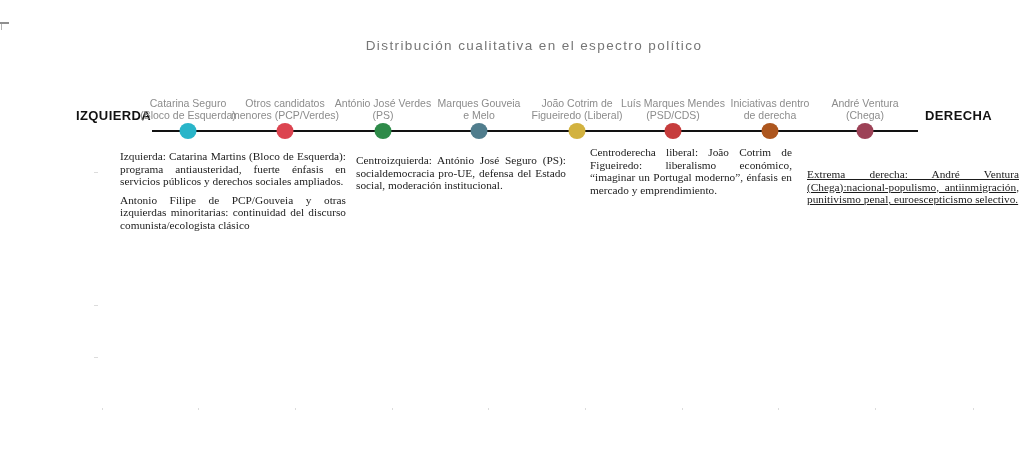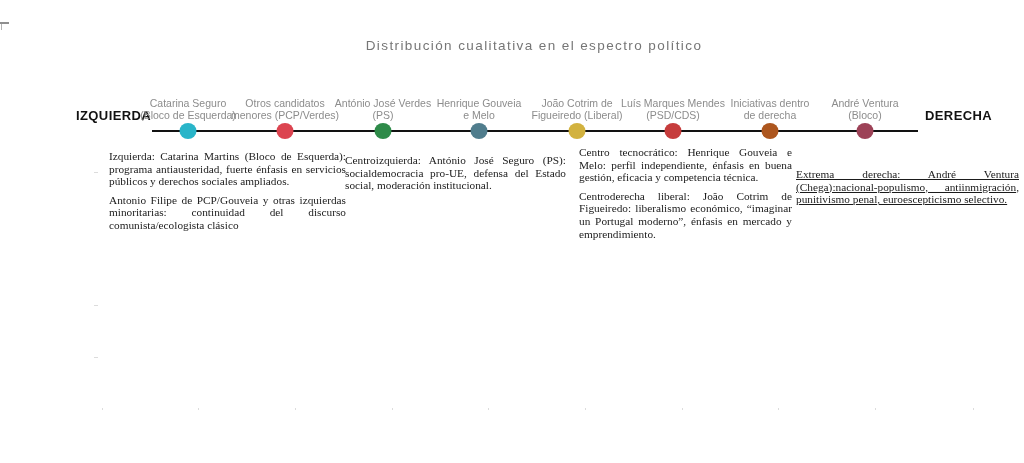--- a/index.html
+++ b/index.html
@@ -24,21 +24,21 @@
     transform:translateX(-50%);
   }
   .candidate-label{
     position:absolute;bottom:10px;left:0;transform:translateX(-50%);
     color:#8c8c8c;font-size:10.5px;line-height:11.5px;text-align:center;white-space:pre;
   }
   .text-col{
     position:absolute;font-family:"Liberation Serif",serif;color:#1b1b1b;
     font-size:11.3px;line-height:12.6px;text-align:justify;
   }
-  .text-col p{margin:0 0 6px 1px;}
+  .text-col p{margin:0 0 6px 12px;}
   .tick-x{position:absolute;width:1px;height:4px;background:#dcdcdc;}
   .tick-y{position:absolute;width:4px;height:1px;background:#dcdcdc;}
   .corner-artifact{position:absolute;left:0;top:22px;width:9px;height:2px;background:#6a6a6a;opacity:.75;}
   .corner-artifact::after{content:"";position:absolute;left:1px;top:2px;width:1px;height:6px;background:#9a9a9a;}
 </style>
 </head>
 <body>
 
 <div class="canvas">
   <div class="corner-artifact"></div>
@@ -59,56 +59,55 @@
         <div class="candidate-label">Otros candidatos
 menores (PCP/Verdes)</div>
         <div class="dot" style="background: rgb(220, 68, 80);"></div>
       </div>
       <div class="candidate" style="left: 383px;">
         <div class="candidate-label">António José Verdes
 (PS)</div>
         <div class="dot" style="background: rgb(46, 139, 73);"></div>
       </div>
       <div class="candidate" style="left: 479px;">
-        <div class="candidate-label">Henrique Gouveia
+        <div class="candidate-label">Marques Gouveia
 e Melo</div>
         <div class="dot" style="background: rgb(80, 125, 141);"></div>
       </div>
       <div class="candidate" style="left: 577px;">
         <div class="candidate-label">João Cotrim de
 Figueiredo (Liberal)</div>
         <div class="dot" style="background: rgb(210, 178, 63);"></div>
       </div>
       <div class="candidate" style="left: 673px;">
         <div class="candidate-label">Luís Marques Mendes
 (PSD/CDS)</div>
         <div class="dot" style="background: rgb(198, 60, 60);"></div>
       </div>
       <div class="candidate" style="left: 770px;">
         <div class="candidate-label">Iniciativas dentro
 de derecha</div>
         <div class="dot" style="background: rgb(173, 86, 30);"></div>
       </div>
       <div class="candidate" style="left: 865px;">
         <div class="candidate-label">André Ventura
-(Bloco)</div>
+(Chega)</div>
         <div class="dot" style="background: rgb(157, 66, 87);"></div>
       </div>
     </div>
 
   <div id="columns">
       <div class="text-col" style="left: 108px; width: 238px; top: 150px;">
         <p>Izquierda: Catarina Martins (Bloco de Esquerda): programa antiausteridad, fuerte énfasis en servicios públicos y derechos sociales ampliados.</p>
         <p>Antonio Filipe de PCP/Gouveia y otras izquierdas minoritarias: continuidad del discurso comunista/ecologista clásico</p>
       </div>
       <div class="text-col" style="left: 344px; width: 222px; top: 154px;">
         <p>Centroizquierda: António José Seguro (PS): socialdemocracia pro-UE, defensa del Estado social, moderación institucional.</p>
       </div>
       <div class="text-col" style="left: 578px; width: 214px; top: 146px;">
-        <p>Centro tecnocrático: Henrique Gouveia e Melo: perfil independiente, énfasis en buena gestión, eficacia y competencia técnica.</p>
         <p>Centroderecha liberal: João Cotrim de Figueiredo: liberalismo económico, “imaginar un Portugal moderno”, énfasis en mercado y emprendimiento.</p>
       </div>
       <div class="text-col" style="left: 795px; width: 224px; top: 168px; text-decoration: underline;">
         <p>Extrema derecha: André Ventura (Chega):nacional-populismo, antiinmigración, punitivismo penal, euroescepticismo selectivo.</p>
       </div>
     </div>
 
   <div id="ticks">
       <div class="tick-x" style="left: 102px; top: 408px;"></div>
       <div class="tick-x" style="left: 198px; top: 408px;"></div>

